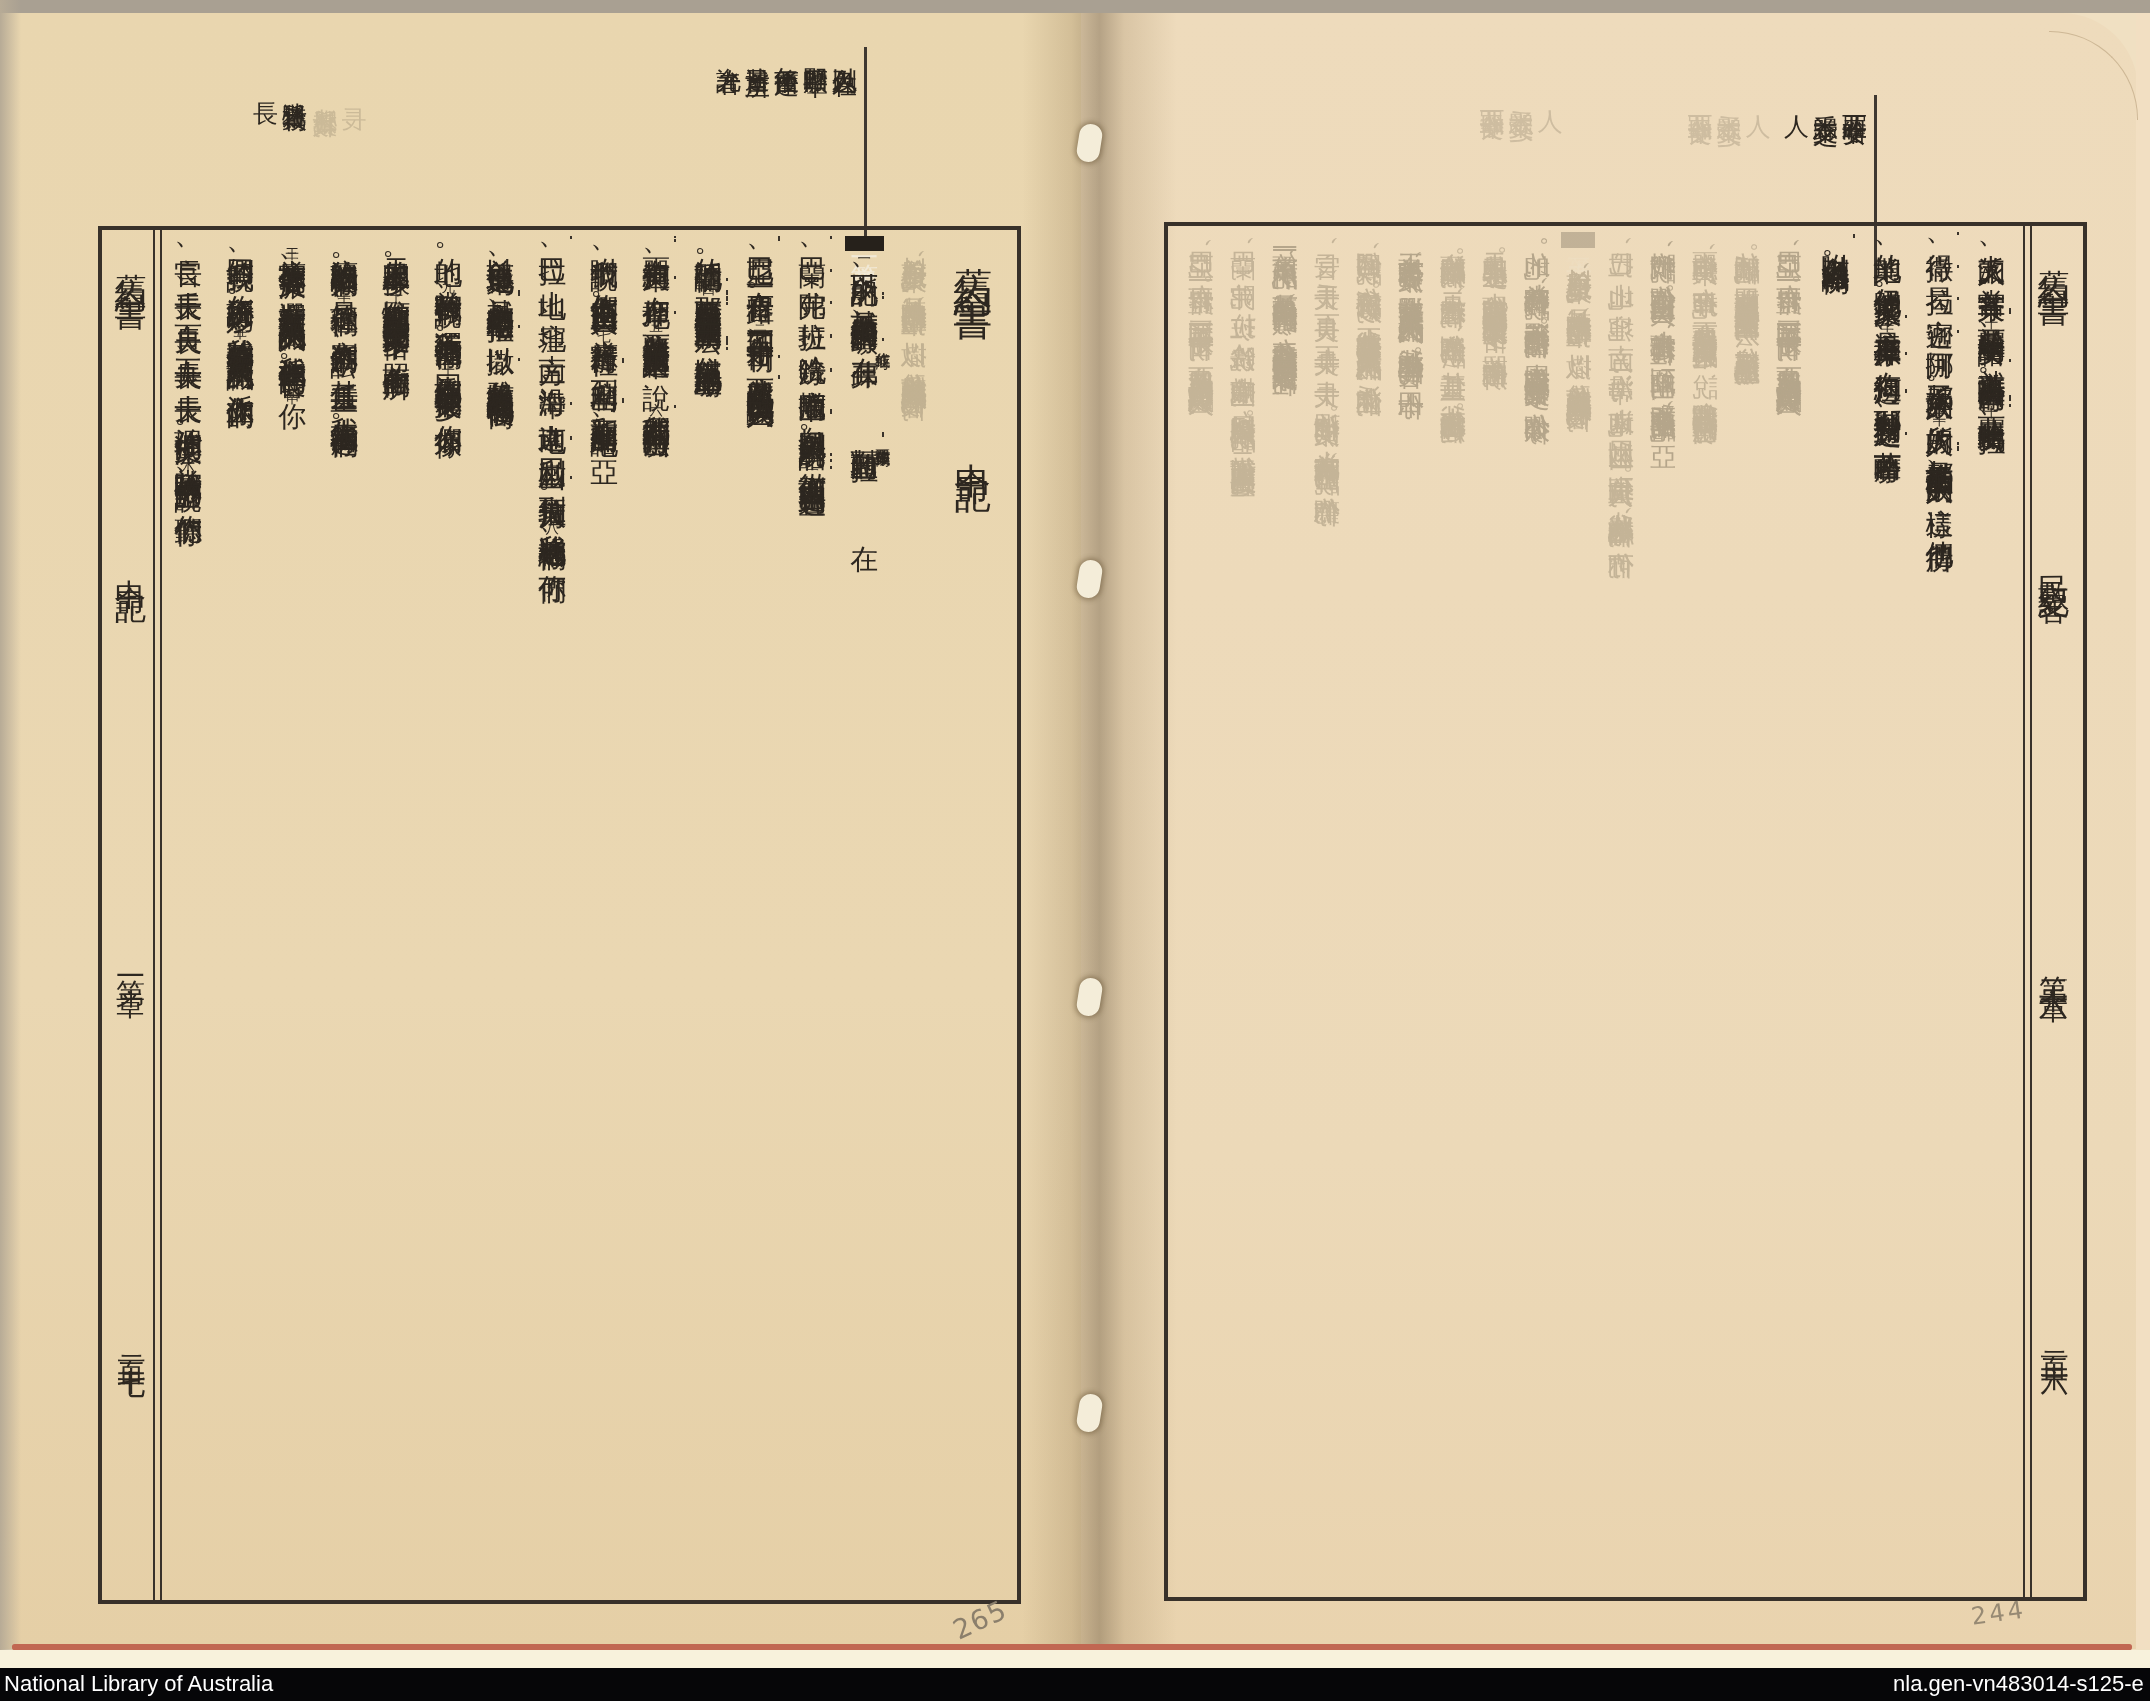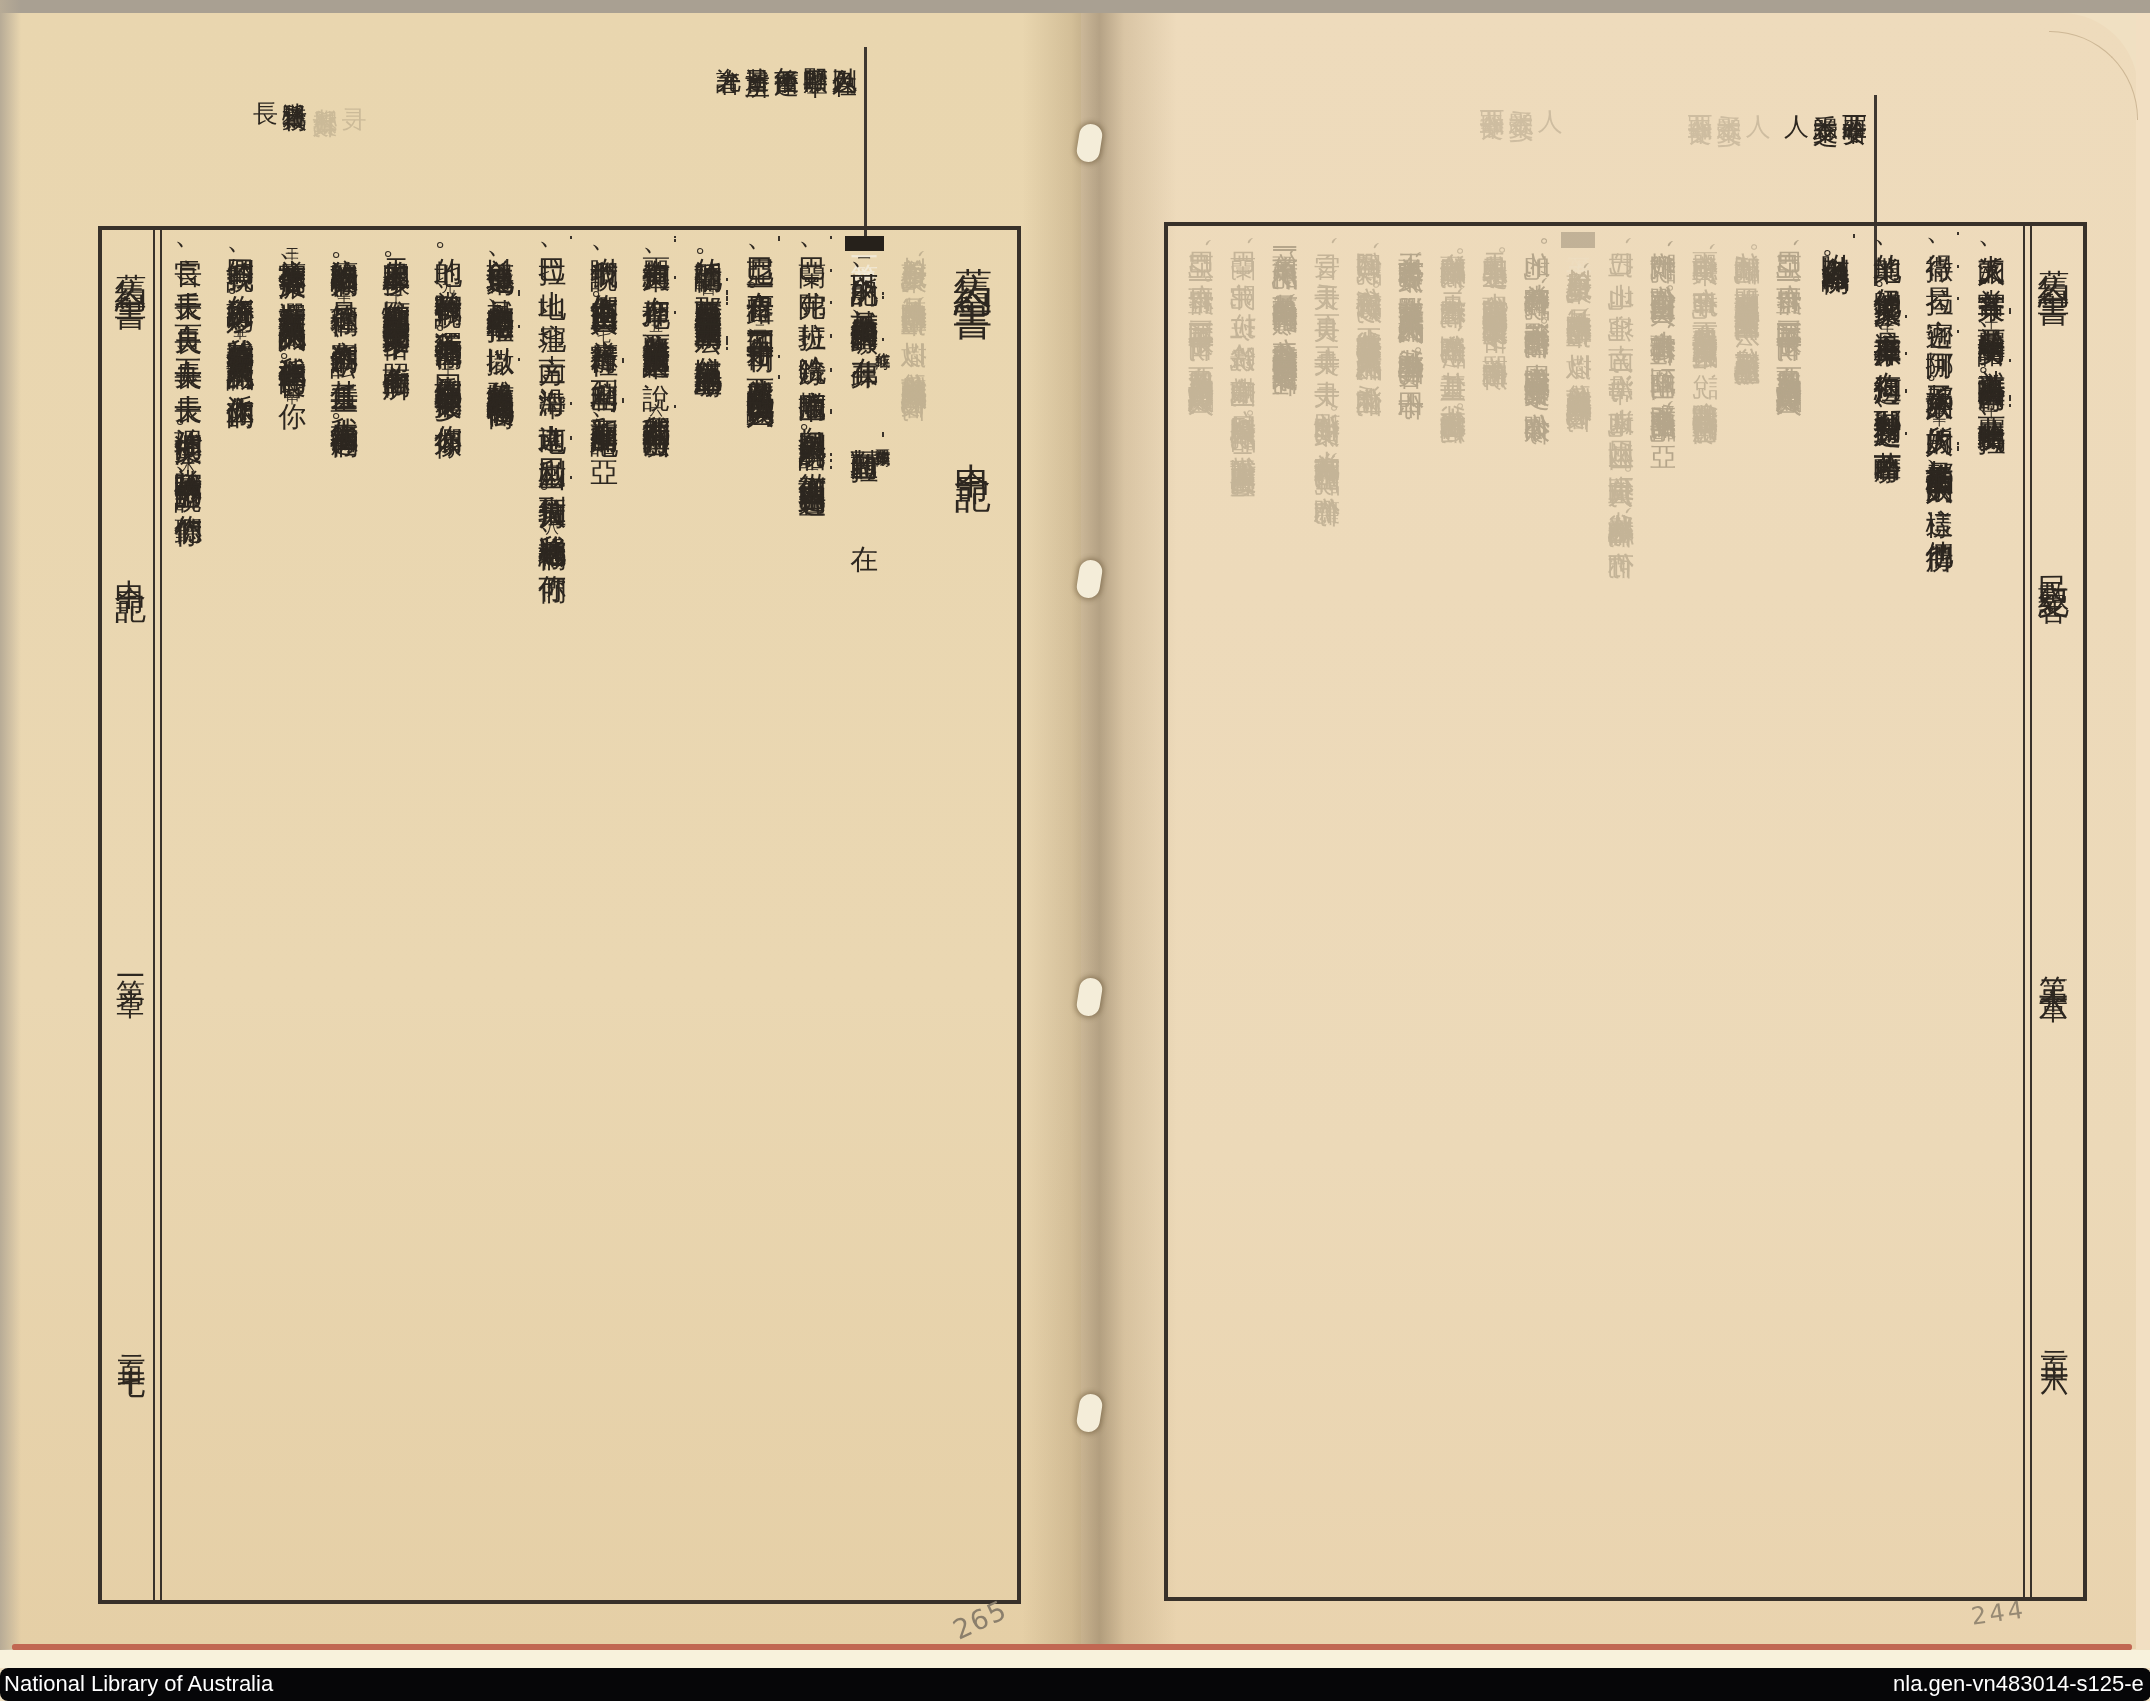--- a/index.html
+++ b/index.html
@@ -19,21 +19,21 @@
   .paper-left{left:0;width:1081px;background:linear-gradient(180deg,#e9d6af 0%,#ead7b2 60%,#e5cfa6 100%);}
   .paper-right{left:1081px;width:1057px;background:linear-gradient(180deg,#eedbbc 0%,#ecd9b8 70%,#e9d3ae 100%);border-top-right-radius:77px;}
   .gutter{position:absolute;left:1022px;top:13.4px;width:155px;height:1636px;
     background:linear-gradient(90deg,rgba(100,78,45,0) 0%,rgba(122,96,58,0.20) 32%,rgba(70,52,28,0.34) 50%,rgba(122,96,58,0.18) 66%,rgba(100,78,45,0) 100%);}
   .stitch{position:absolute;left:1078px;width:23px;height:38px;background:#f4edd9;border-radius:11.4px;
     box-shadow:0 0 5.2px 2.1px rgba(90,70,40,.45);transform:rotate(9deg);}
   
   .red-line{position:absolute;left:12.4px;top:1644px;width:2120px;height:5.7px;background:#c16752;border-radius:2.6px;}
   .cream-strip{position:absolute;left:0;top:1650px;width:100%;height:18px;background:#f8f2dc;}
   .footer-bar{position:absolute;left:0;top:1668px;width:100%;height:33px;background:#060608;
-    font-family:"Liberation Sans", sans-serif;color:#ffffff;border-radius:8px;}
+    font-family:"Liberation Sans", sans-serif;color:#ffffff;}
   .footer-bar .lib{position:absolute;left:4.1px;top:0;line-height:32px;font-size:22px;}
   .footer-bar .id{position:absolute;right:7.2px;top:0;line-height:32px;font-size:22px;}
   
   .frame{position:absolute;border:4.6px solid #38312a;box-sizing:border-box;}
   .frame-left{left:98px;top:226px;width:923px;height:1378px;}
   .frame-right{left:1164px;top:222px;width:923px;height:1379px;}
   .folio{position:absolute;top:0;bottom:0;width:58px;}
   .folio-left{left:0;border-right:2.1px solid #38312a;}
   .folio-left::after{content:"";position:absolute;top:0;bottom:0;right:5.2px;width:2.1px;background:#38312a;}
   .folio-right{right:0;border-left:2.1px solid #38312a;}

